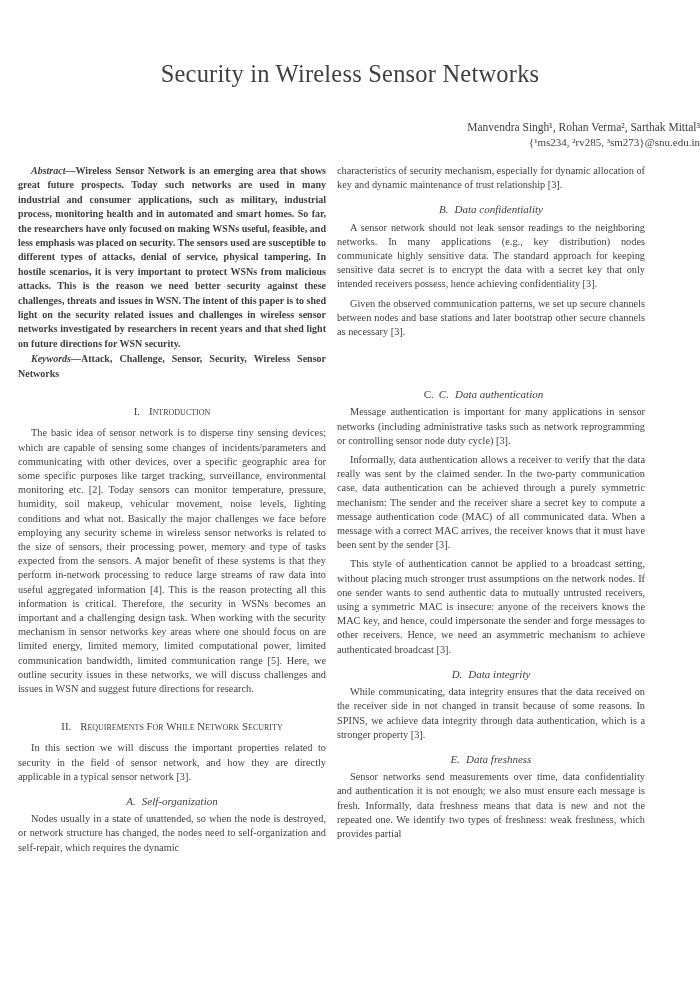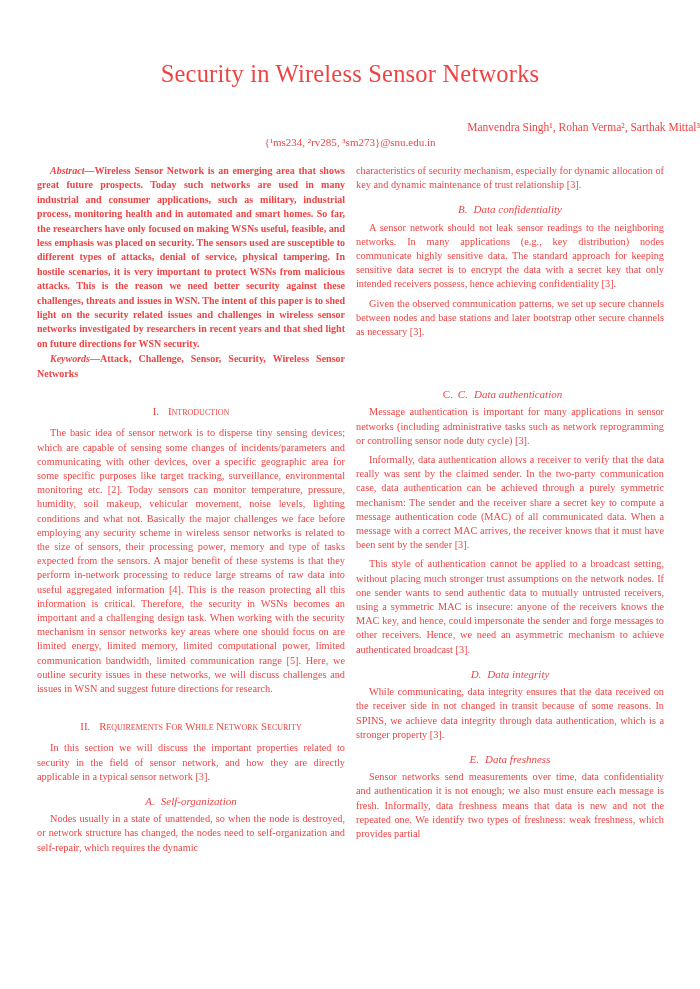--- a/index.html
+++ b/index.html
@@ -2,45 +2,45 @@
 <html><head>
 <meta charset="utf-8">
 <style>
   html,body { margin:0; padding:0; background:#e8e8e8; }
   .page {
     position:relative;
     width:700px; height:989px;
     margin:0 auto;
     background:#ffffff;
     font-family:"Liberation Serif", serif;
-    color:#ef4444;
+    color:#404040;
     overflow:hidden;
     box-sizing:border-box;
   }
   .page-title {
     margin-top:60px;
     text-align:center;
     font-size:24.5px;
     font-weight:normal;
     letter-spacing:0.2px;
   }
   .authors-line {
     margin-top:33px;
     text-align:right;
     font-size:11.5px;
   }
   .emails-line {
     margin-top:3px;
-    text-align:center;
+    text-align:right;
     font-size:11px;
   }
   .cols {
     display:flex;
     gap:11px;
-    padding:16px 36px 0 37px;
+    padding:16px 36px 0 18px;
   }
   .col {
     width:308px;
     flex:0 0 308px;
     font-size:10.3px;
     line-height:14.2px;
     text-align:justify;
   }
   .abstract-paragraph, .keywords-paragraph {
     font-weight:bold;

